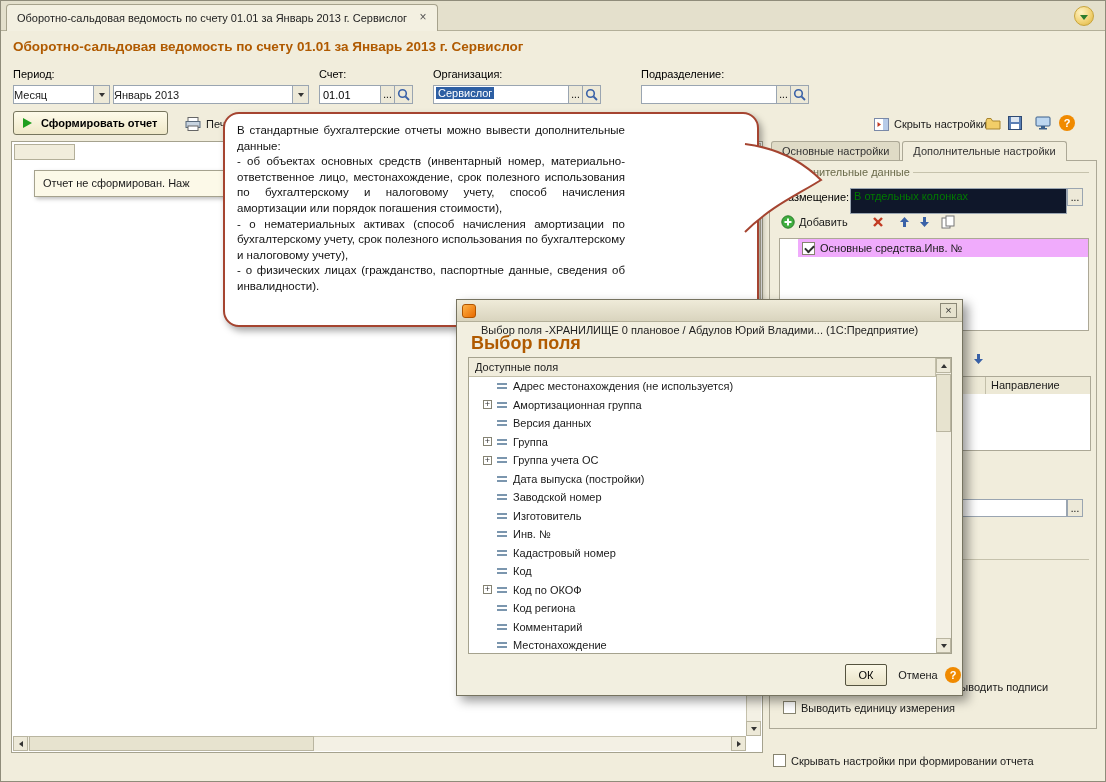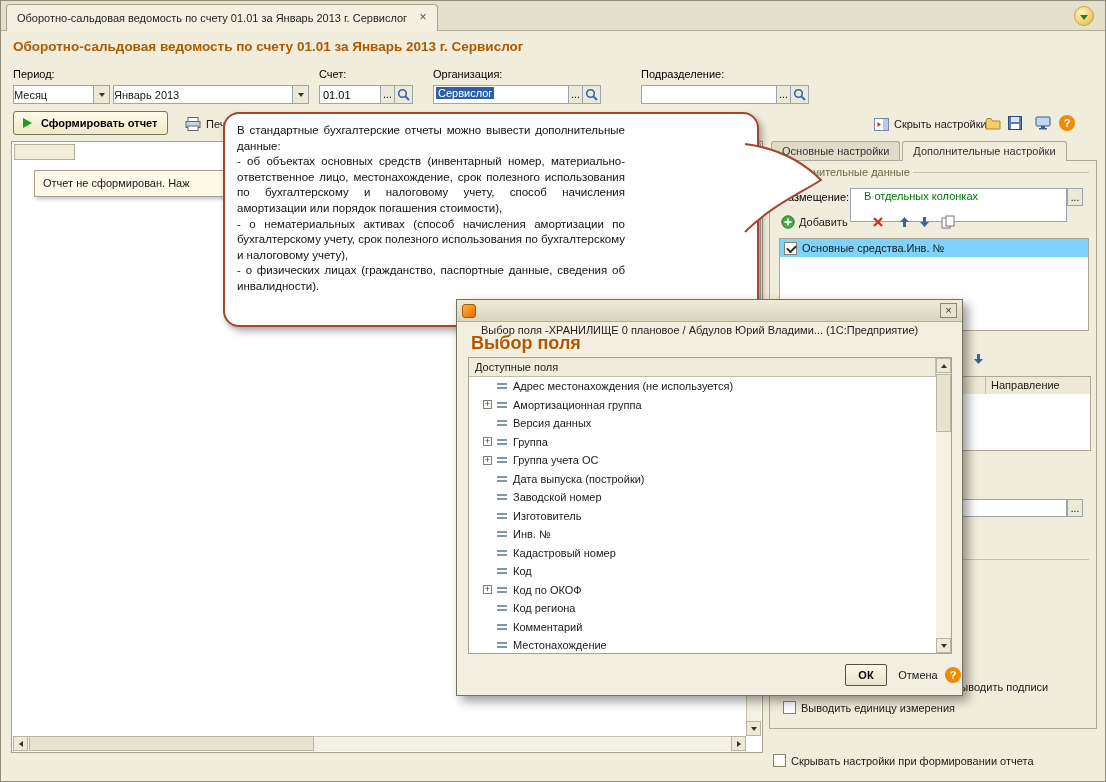--- a/index.html
+++ b/index.html
@@ -49,27 +49,27 @@
   .sbt { position:absolute; background:#E7E3CF; border:1px solid #B9B5A0; }
 
   
   .sp-tabs { position:absolute; left:770px; top:140px; height:20px; display:flex; }
   .sp-tab { padding:3px 10px 0; height:19px; background:#DFDBC6; border:1px solid #ACA896; border-bottom:none; border-radius:3px 3px 0 0; margin-right:2px; color:#333; white-space:nowrap; }
   .sp-tab.active { background:#F1EDDC; height:20px; position:relative; z-index:2; }
   .sp-body { position:absolute; left:768px; top:159px; width:328px; height:569px; border:1px solid #ACA896; background:#F1EDDC; }
   .grp-legend { position:absolute; left:780px; top:165px; color:#6A6A4A; }
   .grp-line { position:absolute; left:912px; top:171px; width:176px; height:1px; background:#C6C2AC; }
   .p-label { position:absolute; color:#000; }
-  .combo2 { position:absolute; left:849px; top:187px; width:217px; height:34px; background:#ffffff; border:1px solid #9AA5B1; padding:1px 13px; color:#007A00; white-space:nowrap; overflow:hidden; }
+  .combo2 { position:absolute; left:849px; top:187px; width:217px; height:26px; background:#0f172a; border:1px solid #9AA5B1; padding:1px 3px; color:#007A00; white-space:nowrap; overflow:hidden; }
   .dots2 { position:absolute; width:16px; height:18px; background:#EDE9D8; border:1px solid #9AA5B1; font-size:10px; line-height:13px; text-align:center; }
   .act-add { position:absolute; left:780px; top:212px; height:17px; display:flex; align-items:center; gap:4px; }
   .icon-btn { position:absolute; width:18px; height:17px; display:flex; align-items:center; justify-content:center; }
   .fl-list { position:absolute; left:778px; top:237px; width:310px; height:93px; background:#fff; border:1px solid #ACA896; }
   .fl-row { height:18px; display:flex; align-items:center; gap:5px; padding-left:4px; }
-  .fl-row.selected { background:#7dd3fc; }
+  .fl-row.selected { background:#f0abfc;margin-left:18px; }
   .cb { display:inline-block; position:relative; width:13px; height:13px; background:#fff; border:1px solid #86836F; flex:0 0 13px; }
   .cb.checked::after { content:""; position:absolute; left:2px; top:2px; width:7px; height:4px; border-left:2px solid #2E2E2E; border-bottom:2px solid #2E2E2E; transform:rotate(-45deg); }
   .cb-row { position:absolute; display:flex; align-items:center; gap:5px; }
   .dir-head { position:absolute; left:828px; top:375px; width:262px; height:19px; background:#EDE9D6; border:1px solid #ACA896; display:flex; }
   .dir-head .c1 { flex:1; border-right:1px solid #C3BFA9; }
   .dir-head .c2 { width:104px; padding:2px 0 0 5px; }
   .dir-body { position:absolute; left:828px; top:393px; width:262px; height:57px; background:#fff; border:1px solid #ACA896; border-top:none; }
   .frag-field { position:absolute; left:828px; top:498px; width:238px; height:18px; background:#fff; border:1px solid #9AA5B1; }
   .gline2 { position:absolute; left:776px; top:558px; width:312px; height:1px; background:#C6C2AC; }
 
@@ -88,21 +88,21 @@
   .listbox { position:absolute; left:11px; top:57px; width:484px; height:297px; background:#fff; border:1px solid #A5A28E; }
   .lb-header { position:absolute; left:0; top:0; right:15px; height:19px; background:#F0ECDC; border-bottom:1px solid #C3BFA9; border-right:1px solid #C3BFA9; line-height:18px; padding-left:6px; }
   .lb-rows { position:absolute; left:0; top:19px; right:15px; bottom:0; overflow:hidden; }
   .lb-scroll { position:absolute; right:0; top:0; width:15px; bottom:0; background:#F3F0E4; }
   .tree-row { height:18.5px; display:flex; align-items:center; padding-left:14px; }
   .expander { width:9px; height:9px; border:1px solid #848272; background:#fff; font-size:9px; line-height:7px; text-align:center; color:#333; margin-right:4px; flex:0 0 9px; }
   .expander.hidden { visibility:hidden; }
   .field-icon { display:inline-block; width:12px; height:10px; margin-right:5px; position:relative; flex:0 0 12px; }
   .field-icon::before, .field-icon::after { content:""; position:absolute; left:1px; right:1px; height:2px; background:#7B96AE; }
   .field-icon::before { top:2px; } .field-icon::after { bottom:2px; }
-  .btn-ok { position:absolute; left:388px; top:364px; width:42px; height:22px; background:linear-gradient(#FBF8E8,#E9E3C8); border:1px solid #55533F; border-radius:2px; font-weight:bold; text-align:center; }
+  .btn-ok { position:absolute; left:388px; top:364px; width:42px; height:22px; background:linear-gradient(#FBF8E8,#E9E3C8); border:1px solid #55533F; border-radius:2px; font-weight:normal; text-align:center; }
   .btn-cancel { position:absolute; left:438px; top:364px; width:46px; height:22px; text-align:center; line-height:22px; color:#1a1a1a; }
   .dlg-help { position:absolute; left:488px; top:367px; }
 </style>
 </head>
 <body>
 
 <div class="app">
 
   <div class="tabbar">
     <div class="tab">

